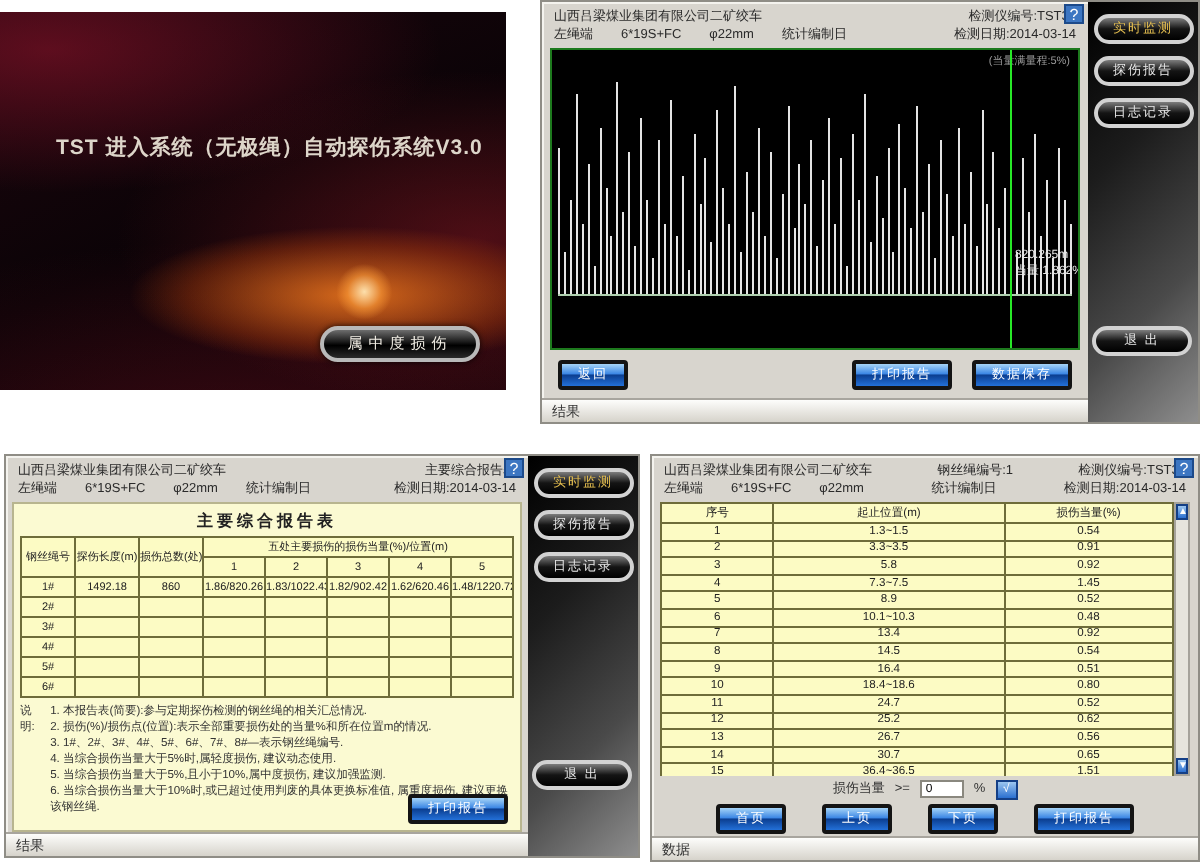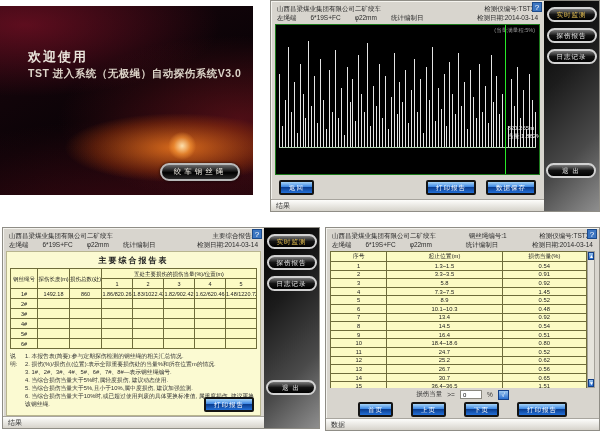--- a/index.html
+++ b/index.html
@@ -85,23 +85,22 @@
   .filterrow { height:13px; display:flex; align-items:center; justify-content:center; gap:5px; font-size:6.5px; color:#333; }
   .filterrow input { width:22px; height:9px; border:1px solid #8a887f; font-size:6px; padding:0 2px; background:#fff; }
   .gobox { width:11px; height:10px; background:linear-gradient(180deg,#9cc6ef,#2a6fd0); border:1px solid #143f86;
     color:#fff; font-size:6px; line-height:9px; text-align:center; cursor:pointer; }
   .btnrow-d { height:17px; display:flex; align-items:center; justify-content:center; gap:18px; }
 </style>
 </head>
 <body>
 
 <div class="panel welcome">
-  <div class="greet">欢迎使用</div>
   <div class="title">TST 进入系统（无极绳）自动探伤系统V3.0</div>
-  <div class="enter-btn">绞车钢丝绳</div>
+  <div class="enter-btn">属中度损伤</div>
 </div>
 
 <div class="panel win monitor">
   <div class="win-content">
     <div class="help-box">?</div>
     <div class="hdr">
       <div class="hdr-row">
         <span>山西吕梁煤业集团有限公司二矿绞车</span>
         <span>检测仪编号:TST31</span>
       </div>

